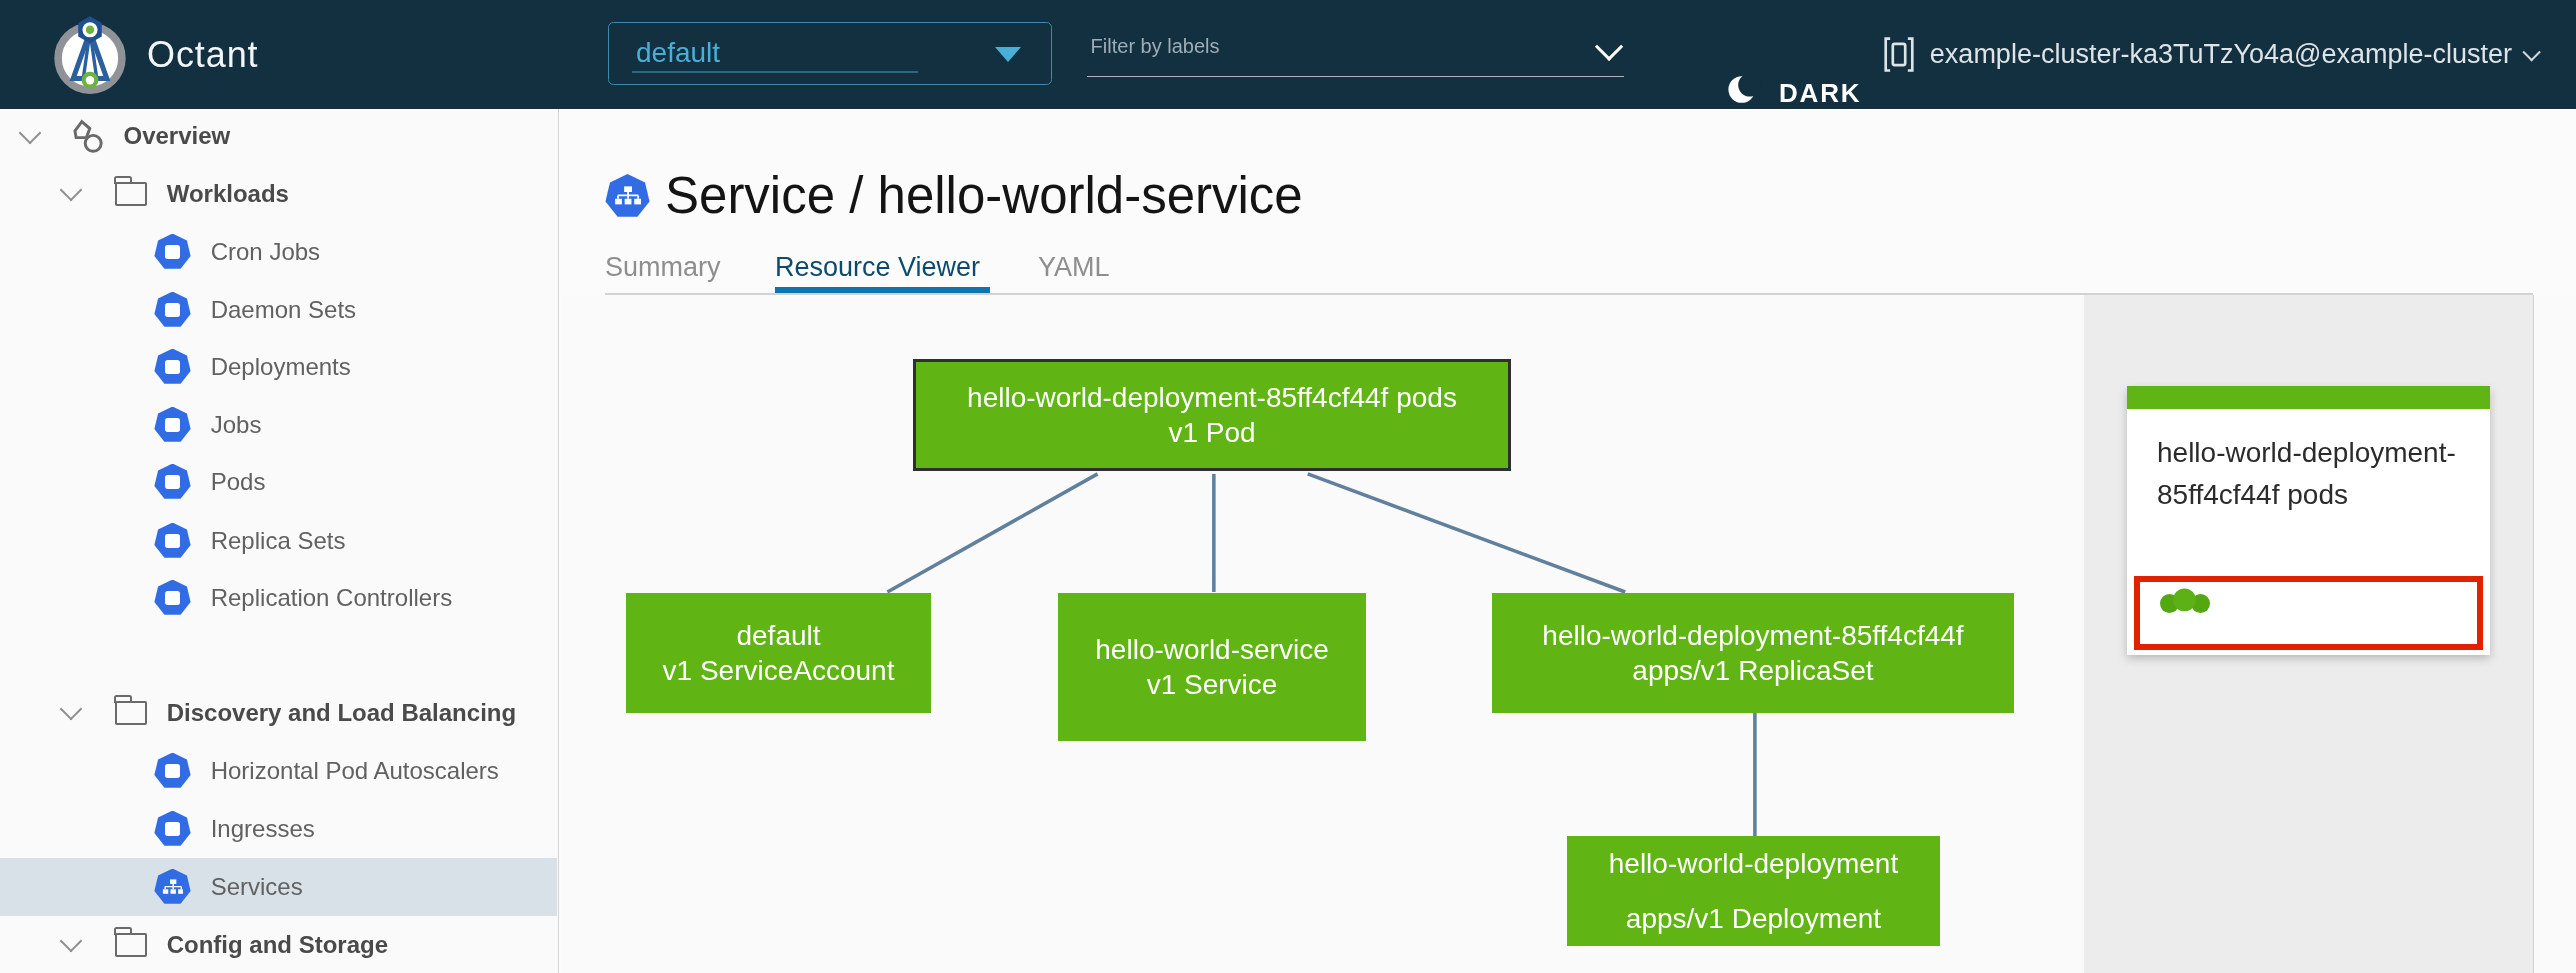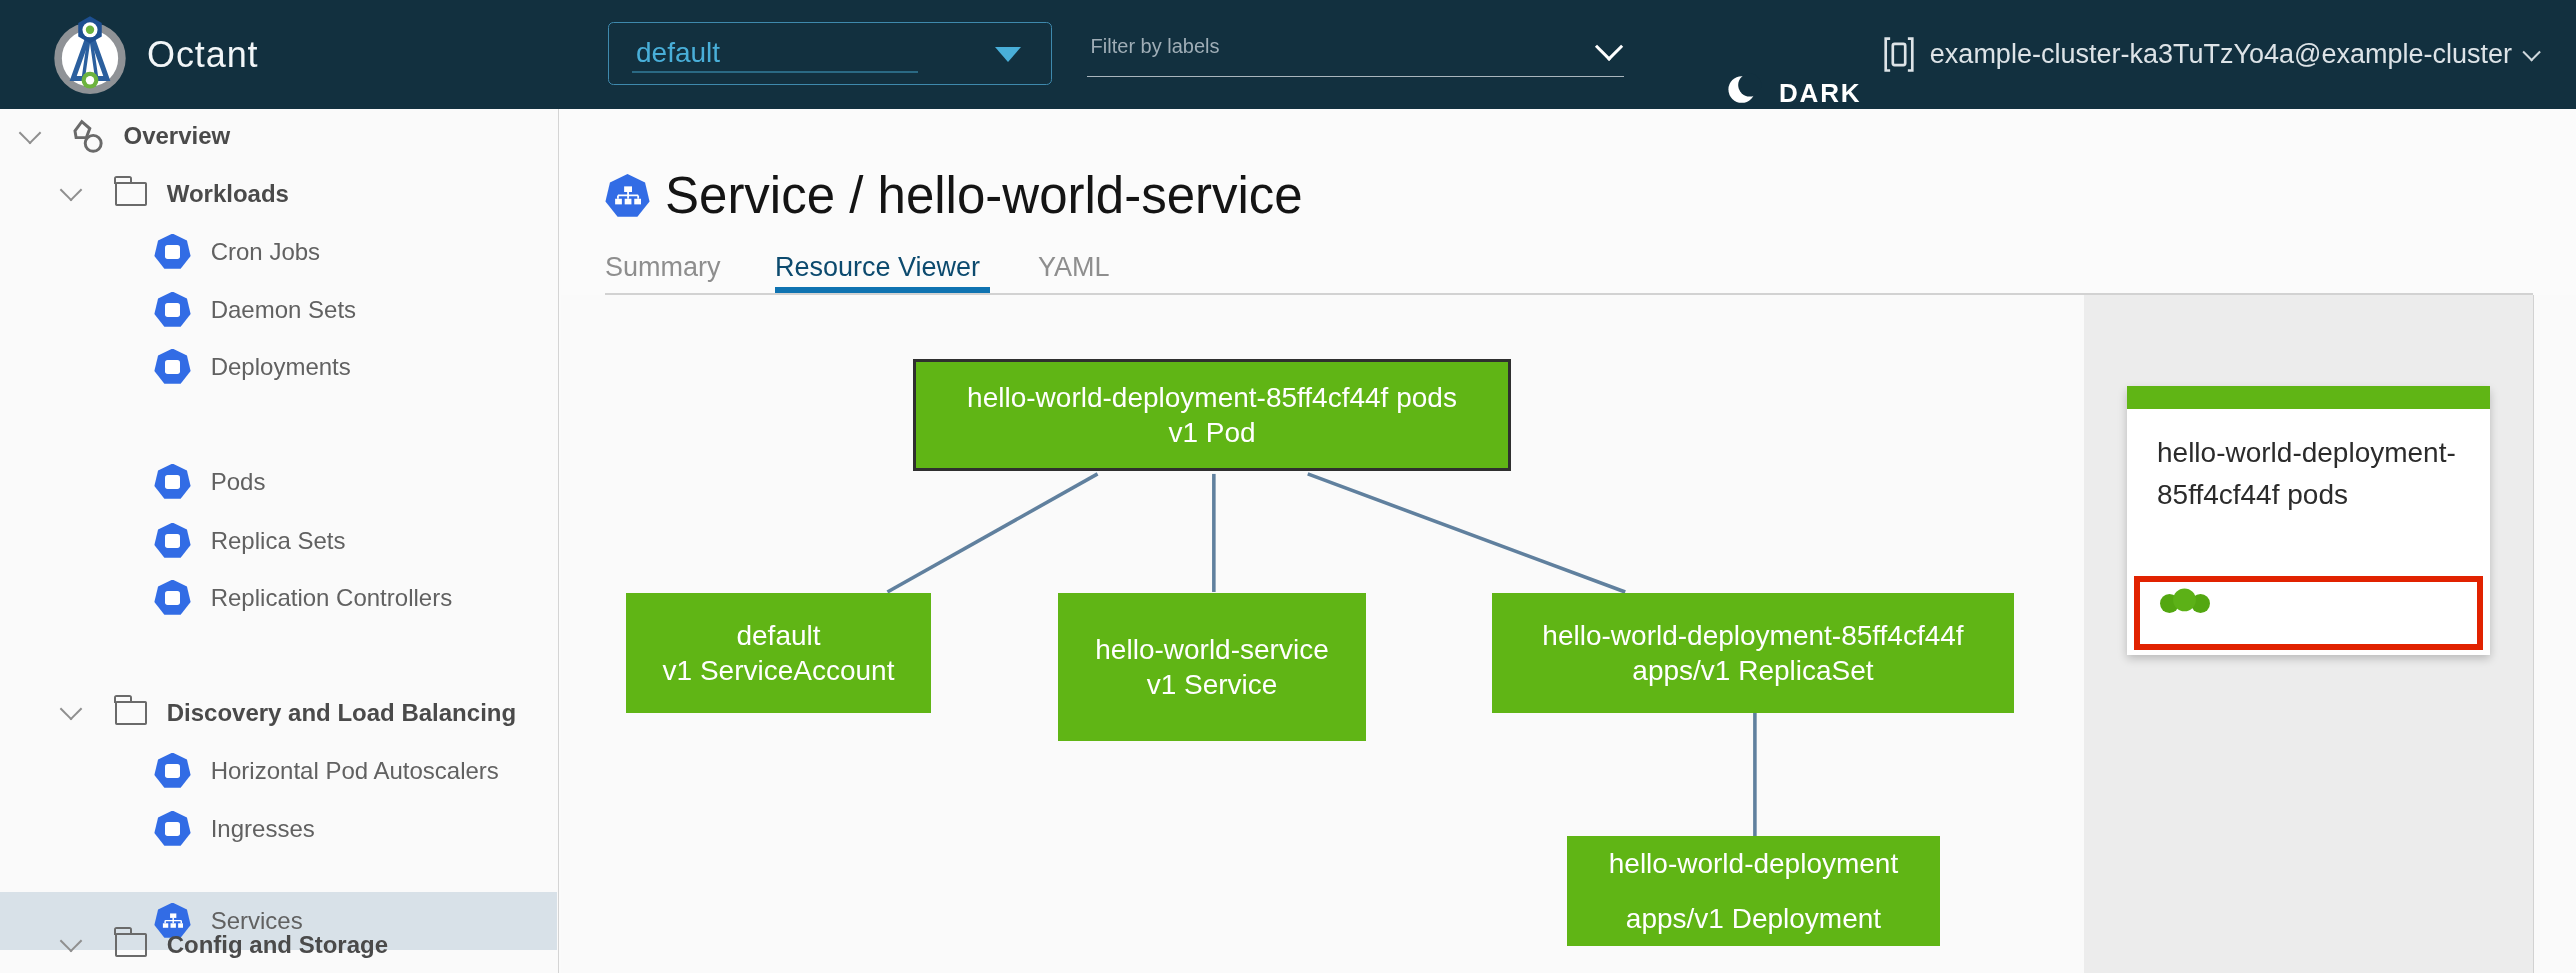--- a/index.html
+++ b/index.html
@@ -40,21 +40,21 @@
               align-items:center; cursor:pointer; color:#dde3e7; }
   .context-icon { width:34px; height:39px; margin-right:14.3px; }
   .context-label { font-size:27px; }
   .context-chev { width:12.5px; height:12.5px; border-color:#cfd8dd; border-width:2.7px; margin-left:12.5px; margin-top:-5.4px; }
 
   
   .sidebar { position:absolute; top:109px; left:0; width:559px; height:864px;
              background:#fafafa; border-right:1.8px solid #d4d4d4; overflow:hidden; }
   .nav-row { position:absolute; left:0; width:557px; height:58px; display:flex;
              align-items:center; cursor:pointer; }
-  .nav-row.selected { background:#d8e1e8;margin-top:34px; }
+  .nav-row.selected { background:#d8e1e8; }
   .nav-label { font-size:24px; color:#616161; white-space:nowrap; }
   .nav-row.group .nav-label { color:#4a4a4a; font-weight:bold; }
   .side-chev { width:16px; height:16px; border-left:2.7px solid #8f8f8f; border-bottom:2.7px solid #8f8f8f;
              transform:rotate(-45deg); margin-top:-7.2px; flex:none; }
   .lvl0 .side-chev { margin-left:21.5px; }
   .lvl1 .side-chev { margin-left:63px; }
   .app-icon { width:41px; height:41px; margin-left:29px; margin-right:16px; flex:none; }
   .folder { width:32px; height:24px; border:2.7px solid #6a6a6a; border-radius:1.8px;
             margin-left:36px; margin-right:19.7px; position:relative; flex:none; }
   .folder::before { content:""; position:absolute; top:-8px; left:-2.7px; width:13.4px; height:6.3px;
@@ -185,20 +185,26 @@
     <span class="nav-label">Daemon Sets</span>
   </div>
 
   <div class="nav-row lvl2" style="top:229px">
     <span class="k8s">
         <span class="pip"></span>
       </span>
     <span class="nav-label">Deployments</span>
   </div>
 
+  <div class="nav-row lvl2" style="top:287px">
+    <span class="k8s">
+        <span class="pip"></span>
+      </span>
+    <span class="nav-label">Jobs</span>
+  </div>
 
   <div class="nav-row lvl2" style="top:344px">
     <span class="k8s">
         <span class="pip"></span>
       </span>
     <span class="nav-label">Pods</span>
   </div>
 
   <div class="nav-row lvl2" style="top:403px">
     <span class="k8s">

